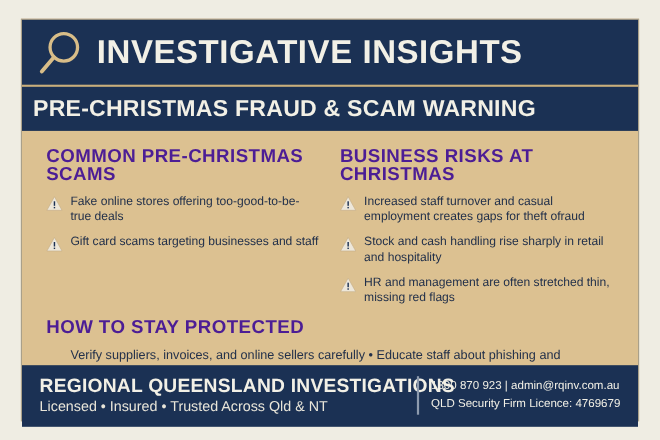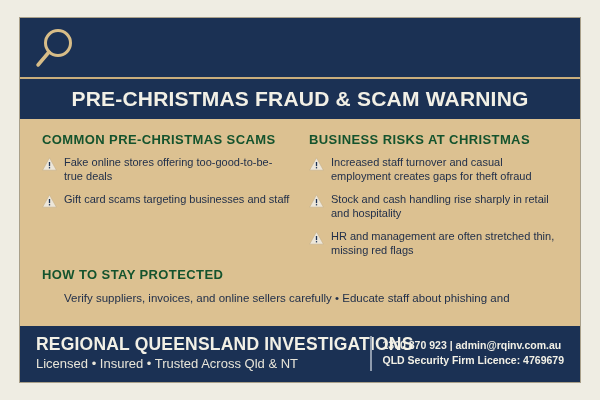--- a/index.html
+++ b/index.html
@@ -47,21 +47,21 @@
     font-size: 30px;
     font-weight: bold;
     letter-spacing: 0.5px;
     line-height: 1;
     white-space: nowrap;
   }
 
   .subhead-band {
     background: #1B3154;
     padding: 9px 10px 10px 10px;
-    text-align: center;
+    text-align: left;
   }
   .subhead-title {
     color: #F2F0E6;
     font-size: 21px;
     font-weight: bold;
     letter-spacing: 0.2px;
     line-height: 1;
   }
 
   
@@ -73,22 +73,22 @@
   }
   .columns {
     display: flex;
     gap: 18px;
   }
   .column {
     flex: 1 1 0;
     min-width: 0;
   }
   .section-heading {
-    color: #14532d;
-    font-size: 13px;
+    color: #4c1d95;
+    font-size: 17px;
     font-weight: bold;
     letter-spacing: 0.4px;
     margin: 0 0 9px 0;
     line-height: 1;
   }
   .bullet-list {
     margin: 0;
     padding: 0;
     list-style: none;
   }
@@ -157,35 +157,36 @@
     background: #8E9BAE;
     margin: 1px 11px 1px 6px;
   }
   .footer-right {
     flex: 0 0 auto;
     text-align: left;
   }
   .contact-line {
     color: #F2F0E6;
     font-size: 10.5px;
-    font-weight: bold;
+    font-weight: normal;
     line-height: 1.5;
     white-space: nowrap;
   }
 </style>
 </head>
 <body>
 
 <div class="poster">
 
   <div class="header-band">
     <svg class="magnifier-icon" viewBox="0 0 40 42">
       <circle cx="24" cy="16" r="12.5" fill="none" stroke="#D8BD88" stroke-width="3"></circle>
       <line x1="15" y1="25" x2="4" y2="38" stroke="#D8BD88" stroke-width="3.5" stroke-linecap="round"></line>
     </svg>
+    <div class="masthead-title">INVESTIGATIVE INSIGHTS</div>
   </div>
 
   <div class="subhead-band">
     <div class="subhead-title">PRE-CHRISTMAS FRAUD &amp; SCAM WARNING</div>
   </div>
 
   <div class="content">
 
     <div class="columns">
 

